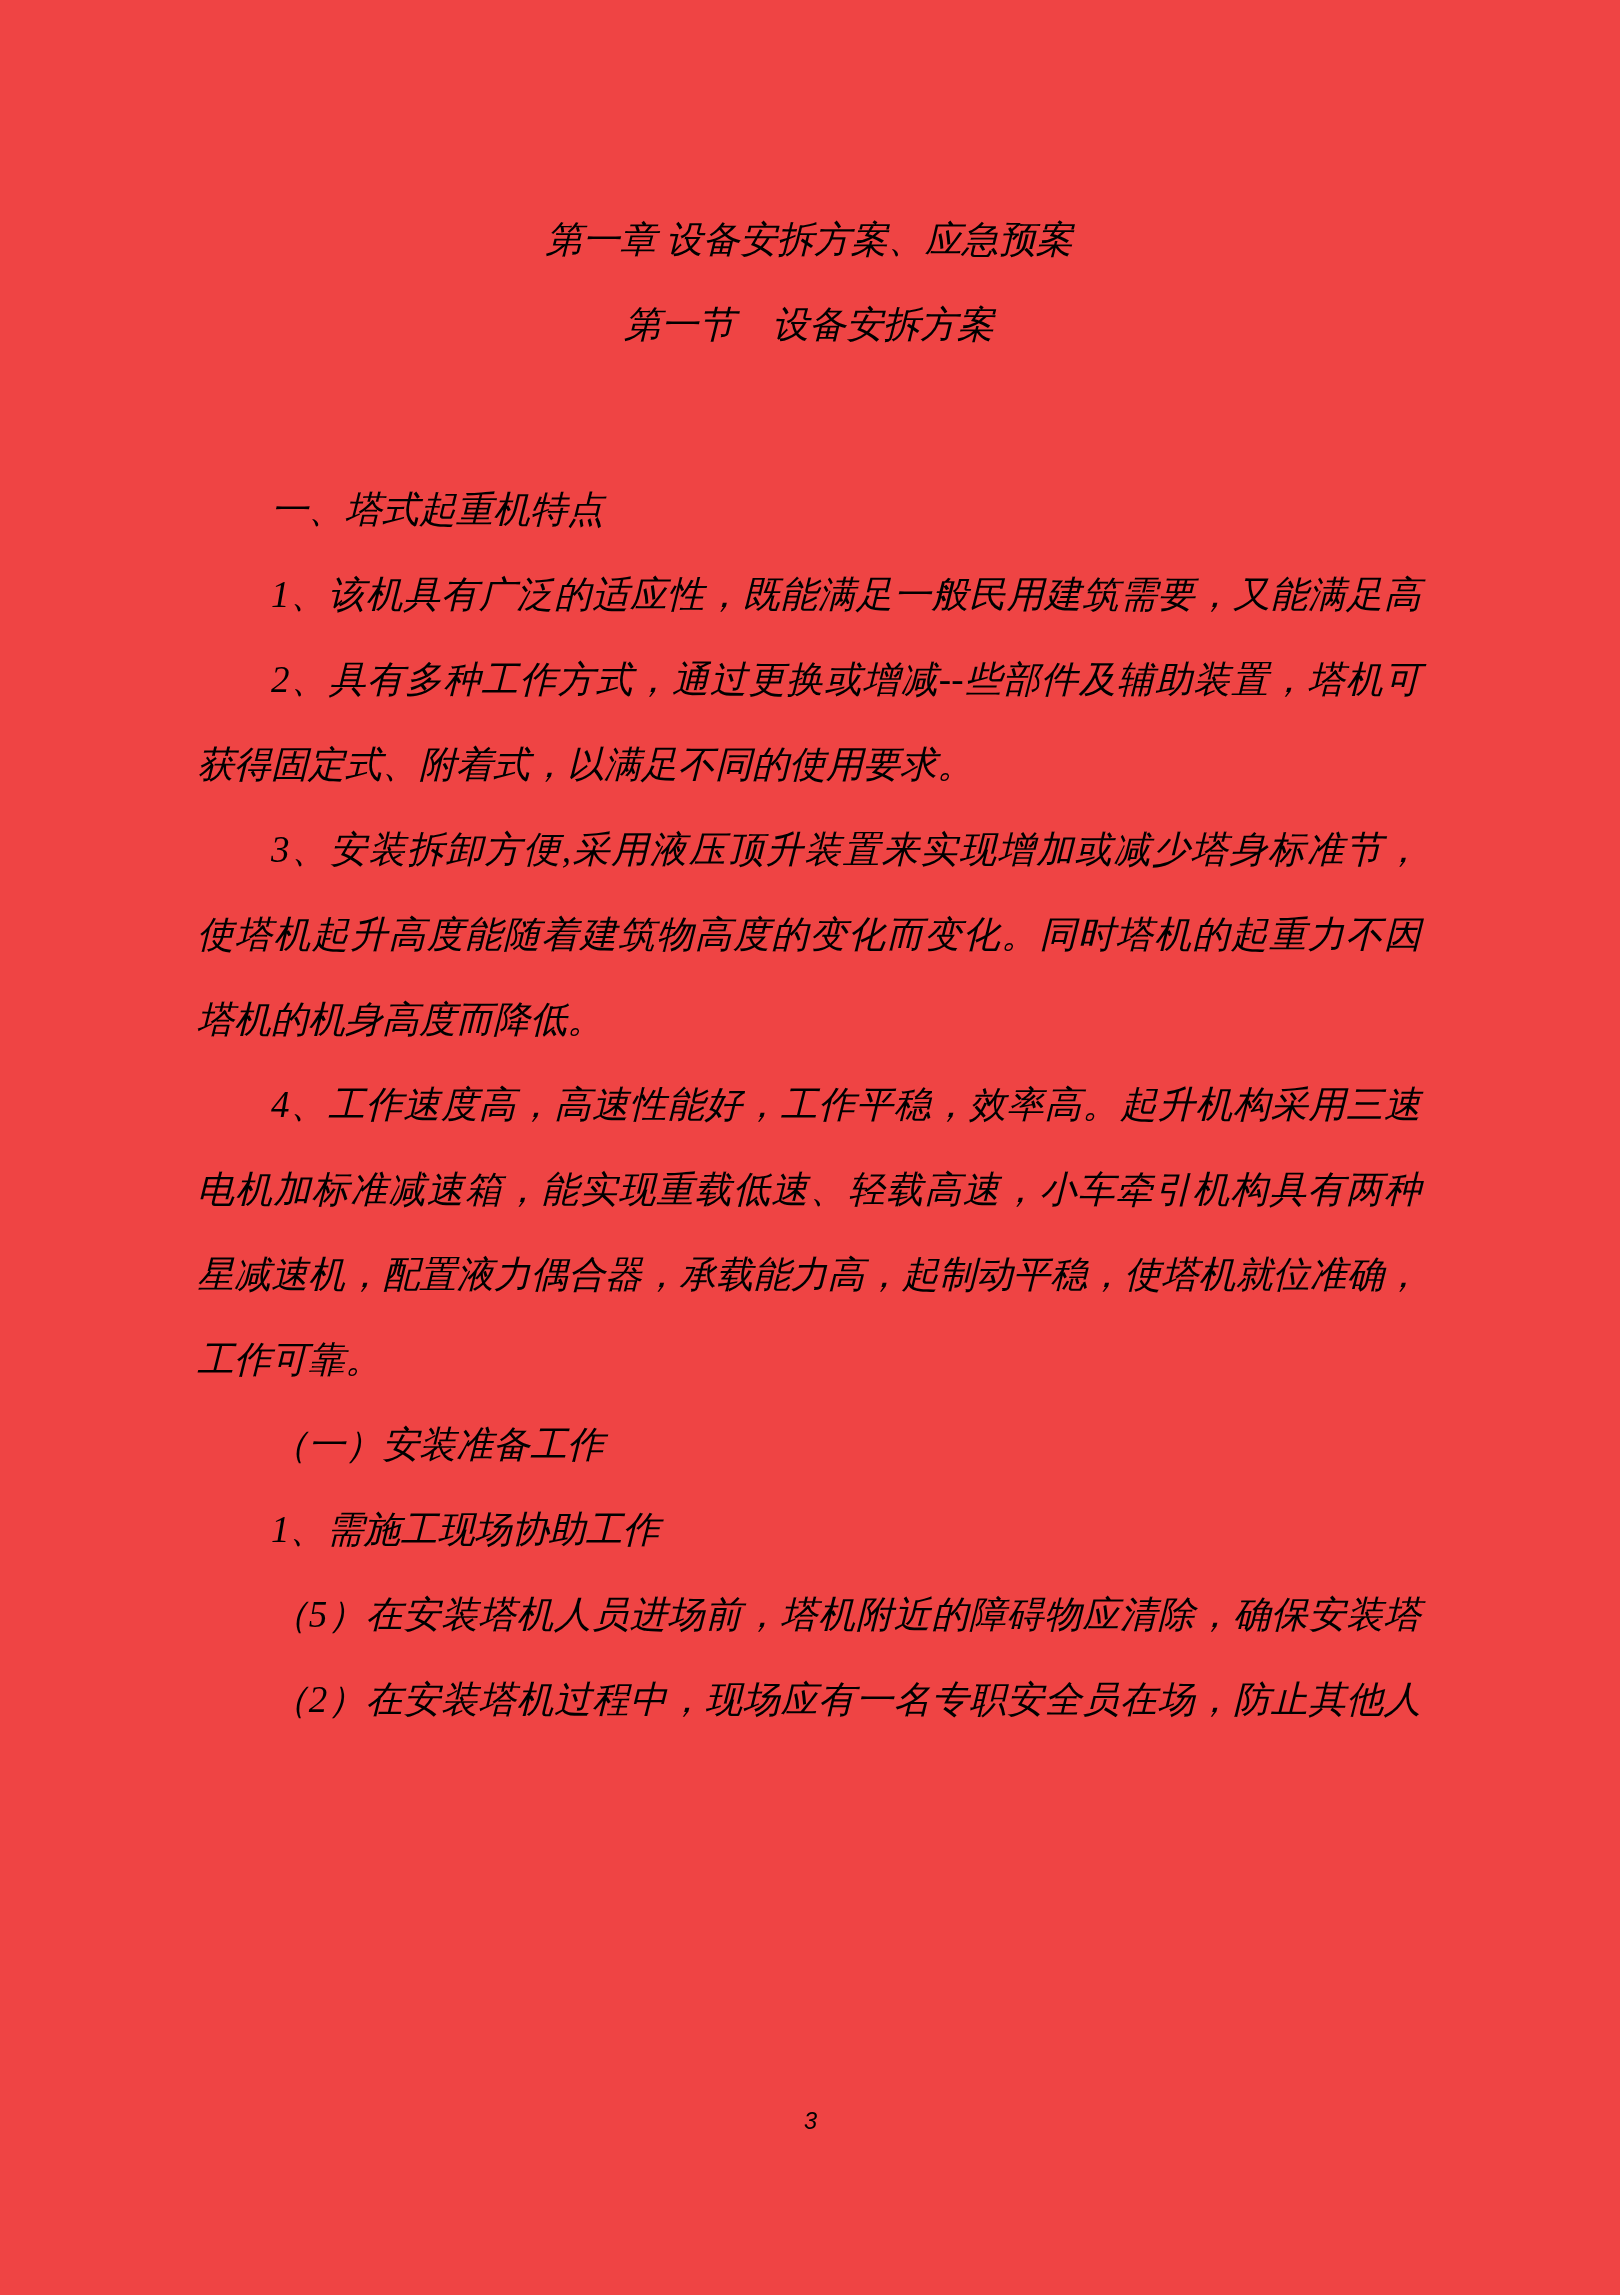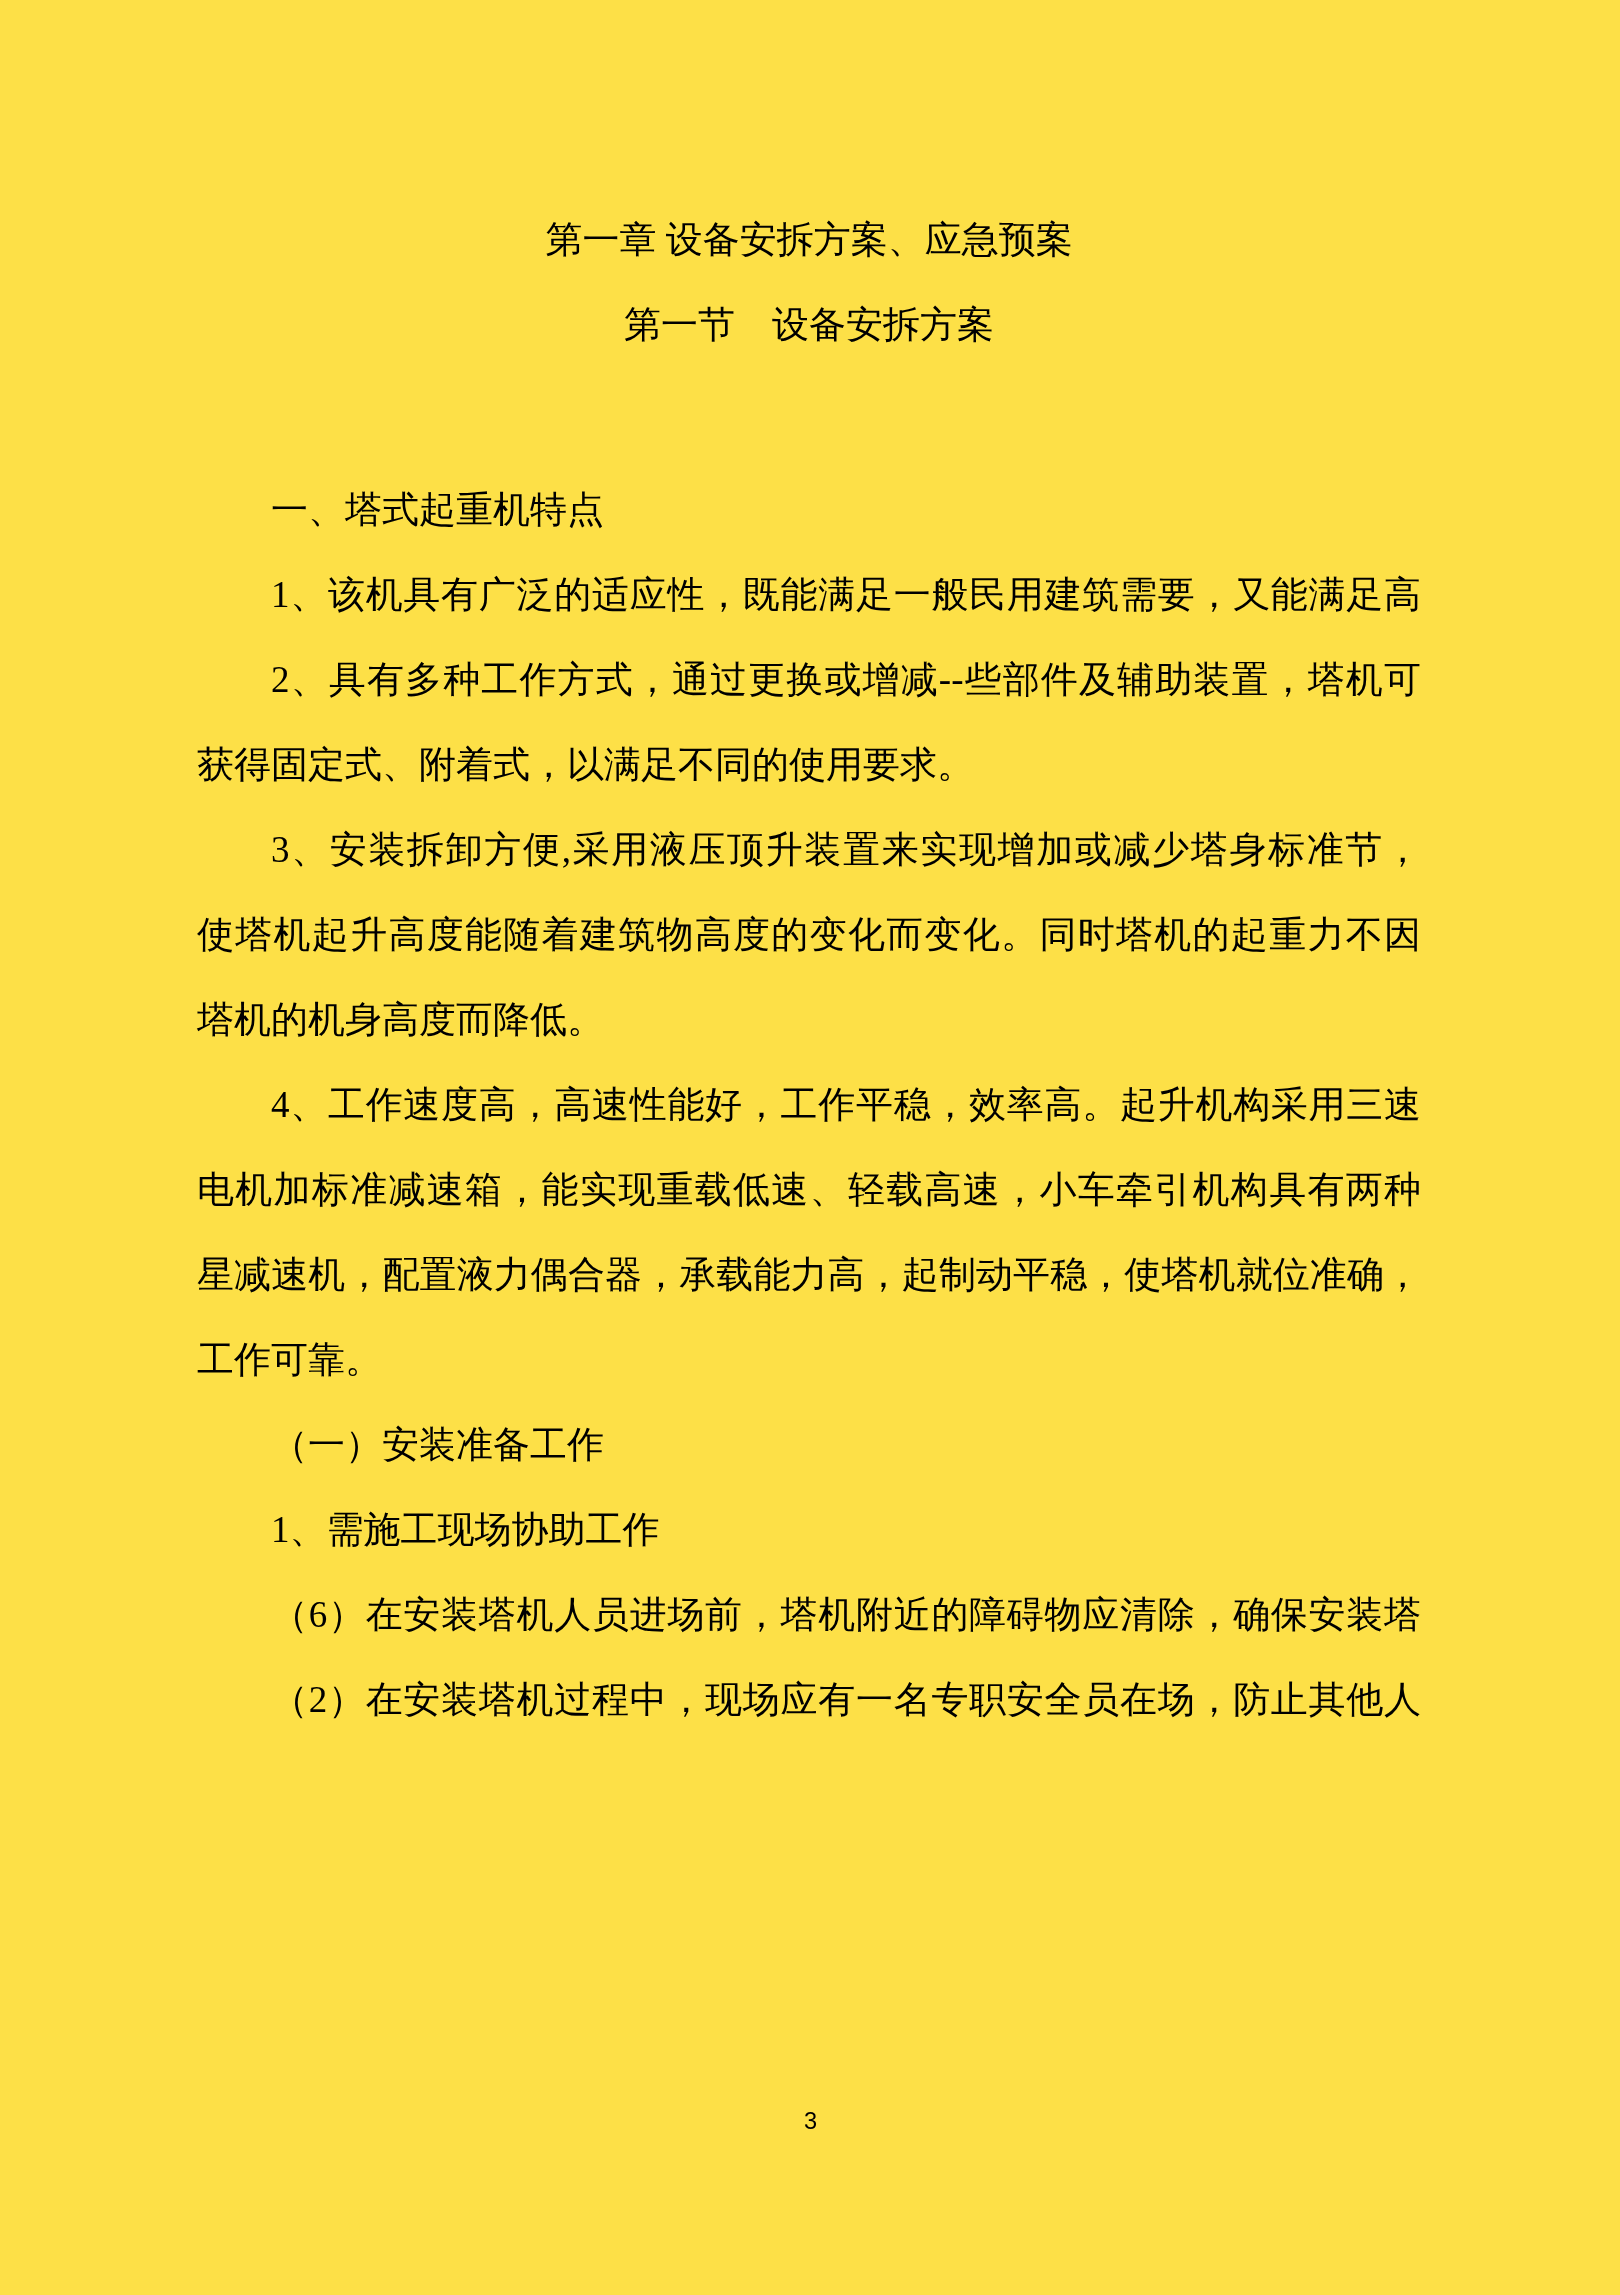--- a/index.html
+++ b/index.html
@@ -1,23 +1,24 @@
 <!DOCTYPE html>
 <html style="font-size:10.5px"><head>
 <meta charset="utf-8">
 <style>
   html, body { margin: 0; padding: 0; background: #ffffff; }
   .page {
     position: relative;
     width: 1621px;
     height: 2295px;
-    background: #fde047;
+    background: #ef4444;
     color: #000000;
     font-family: "Liberation Serif", "DejaVu Serif", serif;
     overflow: hidden;
+    font-style: italic;
   }
   .doc {
     position: absolute;
     left: 197px;
     top: 197px;
     width: 1224px;
     font-size: 37px;
     line-height: 85px;
     letter-spacing: 0;
   }
@@ -62,19 +63,19 @@
     <div class="line end">获得固定式、附着式，以满足不同的使用要求。</div>
     <div class="line indent">3、安装拆卸方便,采用液压顶升装置来实现增加或减少塔身标准节，</div>
     <div class="line">使塔机起升高度能随着建筑物高度的变化而变化。同时塔机的起重力不因</div>
     <div class="line end">塔机的机身高度而降低。</div>
     <div class="line indent">4、工作速度高，高速性能好，工作平稳，效率高。起升机构采用三速</div>
     <div class="line">电机加标准减速箱，能实现重载低速、轻载高速，小车牵引机构具有两种</div>
     <div class="line">星减速机，配置液力偶合器，承载能力高，起制动平稳，使塔机就位准确，</div>
     <div class="line end">工作可靠。</div>
     <div class="line indent end">（一）安装准备工作</div>
     <div class="line indent end">1、需施工现场协助工作</div>
-    <div class="line indent">（6）在安装塔机人员进场前，塔机附近的障碍物应清除，确保安装塔</div>
+    <div class="line indent">（5）在安装塔机人员进场前，塔机附近的障碍物应清除，确保安装塔</div>
     <div class="line indent">（2）在安装塔机过程中，现场应有一名专职安全员在场，防止其他人</div>
   </div>
 
   <div class="footer">3</div>
 </div>
 
 
 </body></html>

